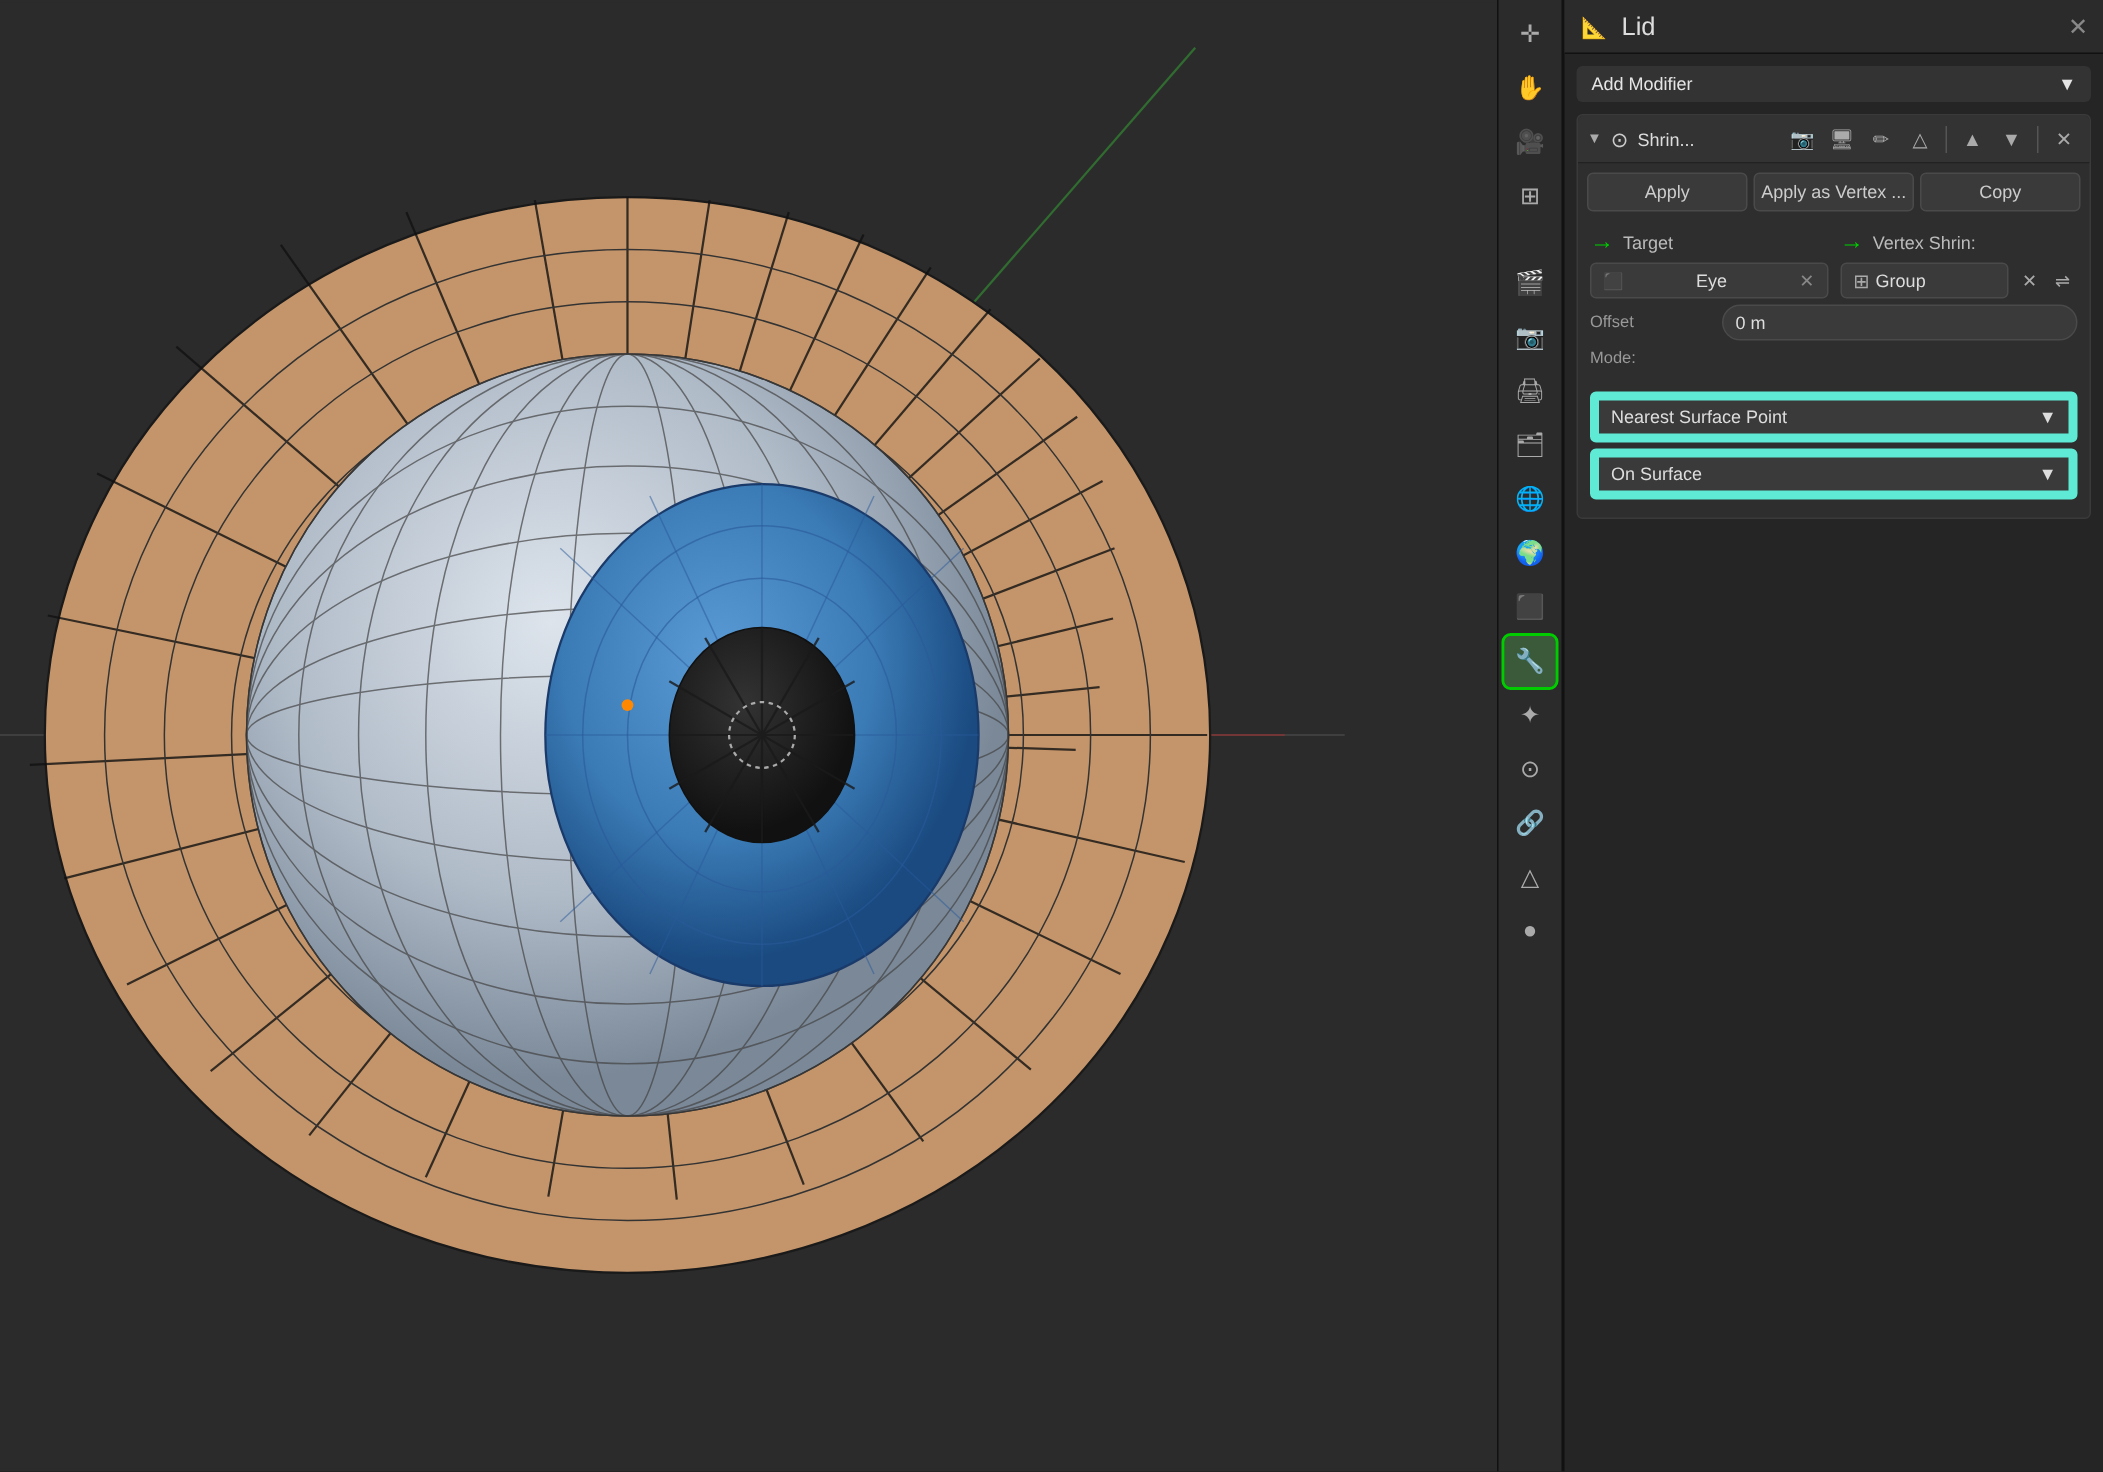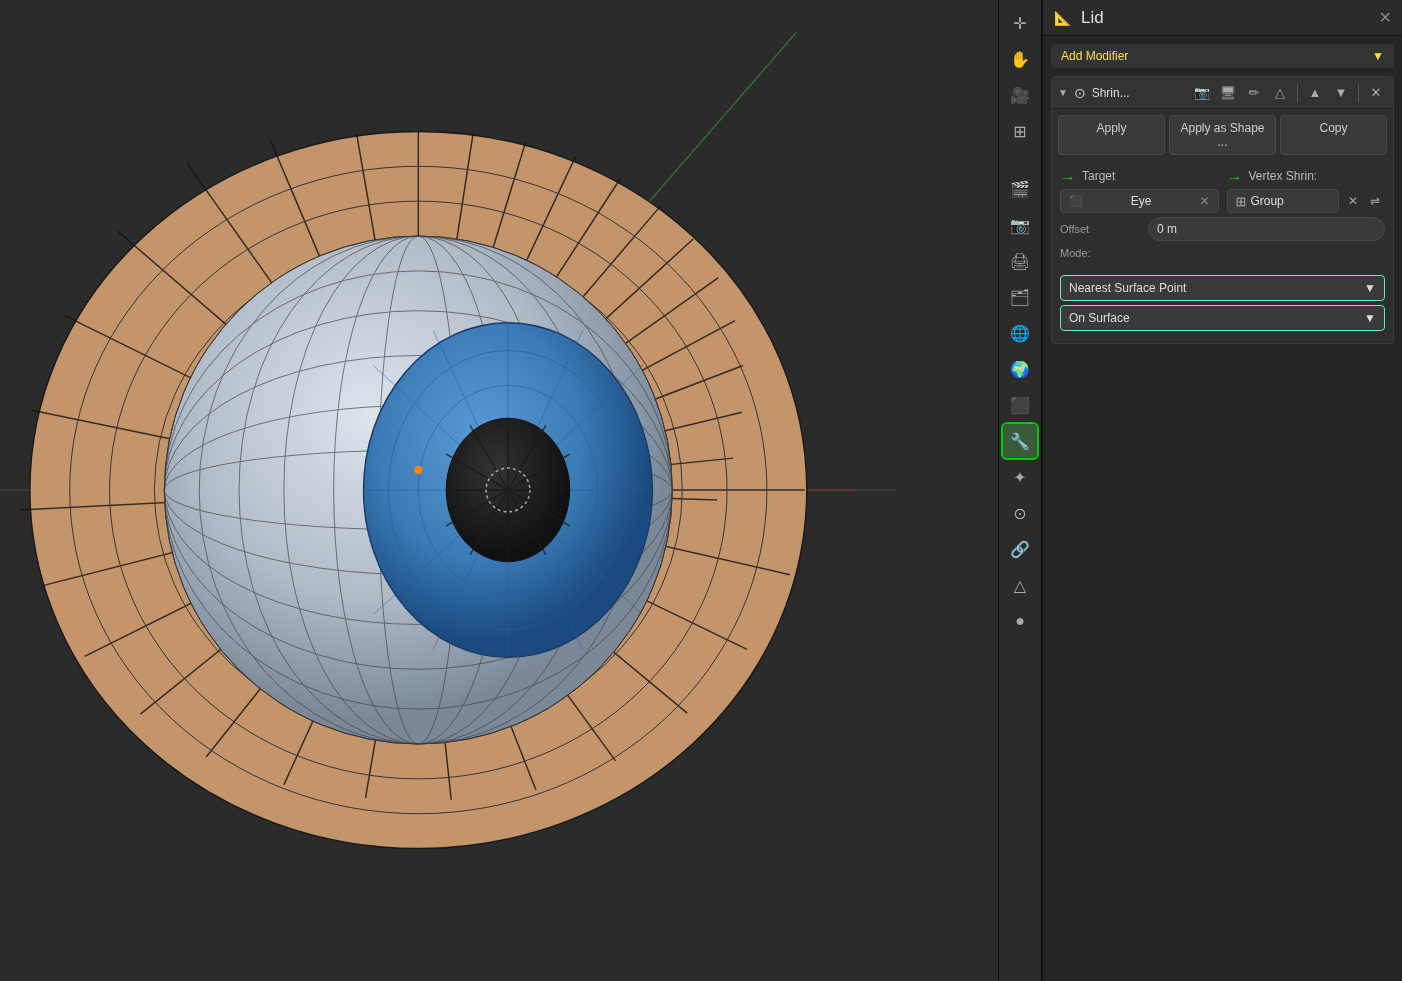--- a/index.html
+++ b/index.html
@@ -111,21 +111,21 @@
     .add-modifier-row {
       display: flex;
       align-items: center;
       background: #333;
       border-radius: 4px;
       padding: 5px 10px;
       margin-bottom: 8px;
       cursor: pointer;
       justify-content: space-between;
     }
-    .add-modifier-row span { color: #fde047; font-size: 12px; }
+    .add-modifier-row span { color: #e5e5e5; font-size: 12px; }
 
     
     .modifier-block {
       background: #2e2e2e;
       border-radius: 4px;
       border: 1px solid #3a3a3a;
       margin-bottom: 8px;
     }
 
     .modifier-header {
@@ -250,21 +250,21 @@
     .section-label {
       color: #999;
       font-size: 11px;
       margin-top: 6px;
       margin-bottom: 16px;
     }
 
     .dropdown-field {
       width: 100%;
       background: #3a3a3a;
-      border: 1px solid #5eead4;
+      border: 6px solid #5eead4;
       border-radius: 4px;
       padding: 4px 8px;
       color: #ddd;
       font-size: 12px;
       display: flex;
       align-items: center;
       justify-content: space-between;
       min-height: 26px;
       cursor: pointer;
       margin-bottom: 4px;
@@ -486,21 +486,21 @@
 
           <span>▼</span>
           <div class="mod-separator"></div>
 
           <span>✕</span>
         </div>
       </div>
 
       <div class="action-buttons">
         <div class="action-btn">Apply</div>
-        <div class="action-btn">Apply as Shape ...</div>
+        <div class="action-btn">Apply as Vertex ...</div>
         <div class="action-btn">Copy</div>
       </div>
 
       <div class="modifier-body">
 
         <div class="field-row two-col">
 
           <div style="display:flex; flex-direction:column; gap:4px;">
             <div class="field-label arrow-label">
               <span class="green-arrow">→</span>

